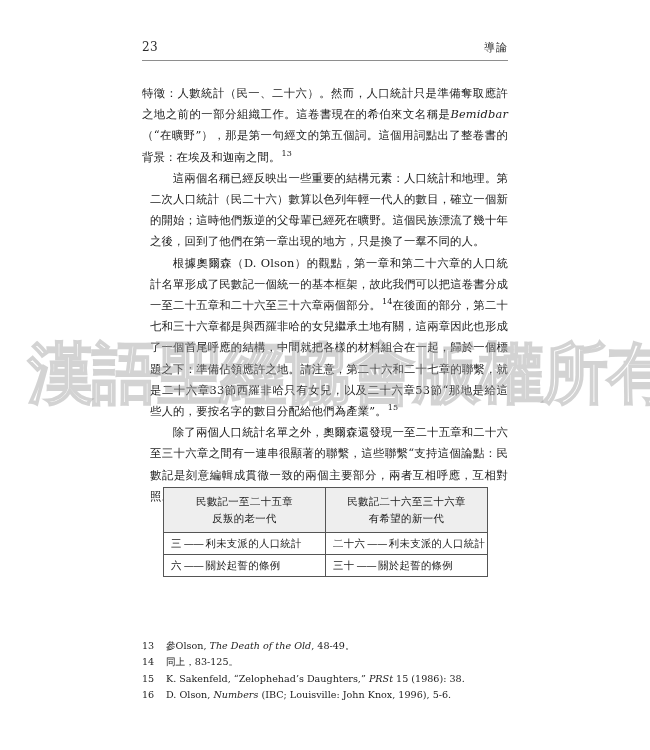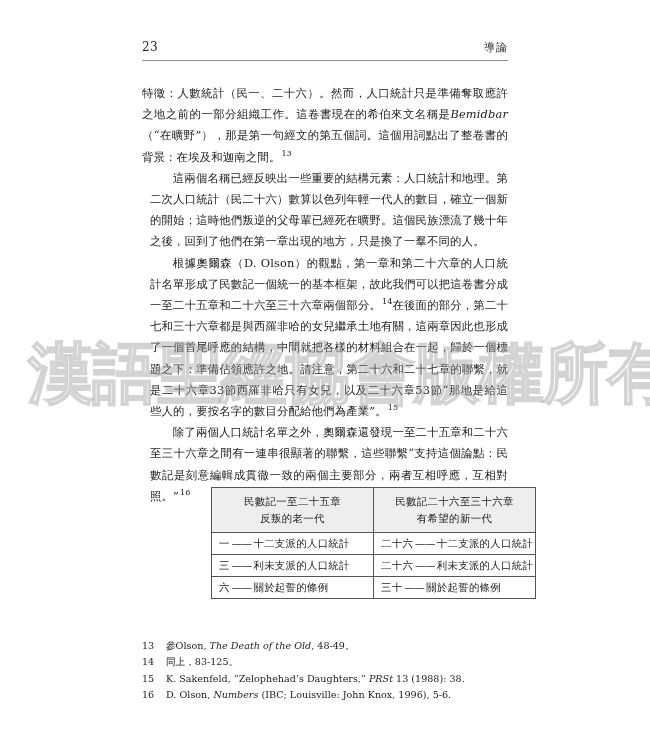--- a/index.html
+++ b/index.html
@@ -111,21 +111,20 @@
   
   .chart-table {
     position: absolute;
     left: 163px;
     top: 487px;
     width: 325px;
     border-collapse: collapse;
     table-layout: fixed;
     font-size: 10.4px;
     color: #1b1b1b;
-    margin-left: 48px;
   }
   .chart-table td, .chart-table th {
     border: 1px solid #555555;
     padding: 0;
     vertical-align: middle;
   }
   .chart-table th.hdr {
     background: #eeeeee;
     text-align: center;
     font-weight: normal;
@@ -202,24 +201,20 @@
           <span class="l2">反叛的老一代</span>
         </th>
         <th class="hdr">
           <span class="l1">民數記二十六至三十六章</span>
           <span class="l2">有希望的新一代</span>
         </th>
       </tr>
     </thead>
     <tbody>
       <tr>
-        <td class="cell"><span>一</span><span class="dash">——</span><span>十二支派的人口統計</span></td>
-        <td class="cell"><span>二十六</span><span class="dash">——</span><span>十二支派的人口統計</span></td>
-      </tr>
-      <tr>
         <td class="cell"><span>三</span><span class="dash">——</span><span>利未支派的人口統計</span></td>
         <td class="cell"><span>二十六</span><span class="dash">——</span><span>利未支派的人口統計</span></td>
       </tr>
       <tr>
         <td class="cell"><span>六</span><span class="dash">——</span><span>關於起誓的條例</span></td>
         <td class="cell"><span>三十</span><span class="dash">——</span><span>關於起誓的條例</span></td>
       </tr>
     </tbody>
   </table>
 
@@ -227,21 +222,21 @@
     <div class="fn-row">
       <span class="fn-num">13</span>
       <span class="fn-text"><span>參Olson, </span><span class="it">The Death of the Old</span><span>, 48-49。</span></span>
     </div>
     <div class="fn-row">
       <span class="fn-num">14</span>
       <span class="fn-text"><span>同上，83-125。</span><span class="it"></span><span></span></span>
     </div>
     <div class="fn-row">
       <span class="fn-num">15</span>
-      <span class="fn-text"><span>K. Sakenfeld, “Zelophehad’s Daughters,” </span><span class="it">PRSt</span><span> 13 (1988): 38.</span></span>
+      <span class="fn-text"><span>K. Sakenfeld, “Zelophehad’s Daughters,” </span><span class="it">PRSt</span><span> 15 (1986): 38.</span></span>
     </div>
     <div class="fn-row">
       <span class="fn-num">16</span>
       <span class="fn-text"><span>D. Olson, </span><span class="it">Numbers</span><span> (IBC; Louisville: John Knox, 1996), 5-6.</span></span>
     </div>
   </div>
 
 </div>
 
 </body></html>

